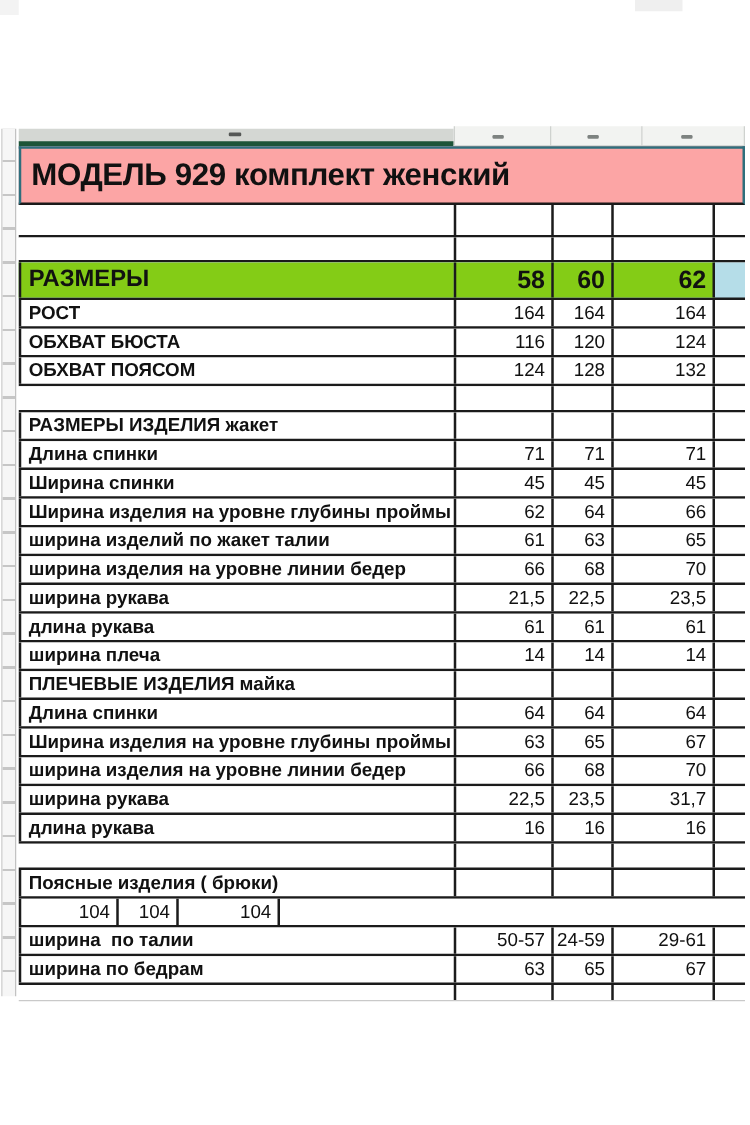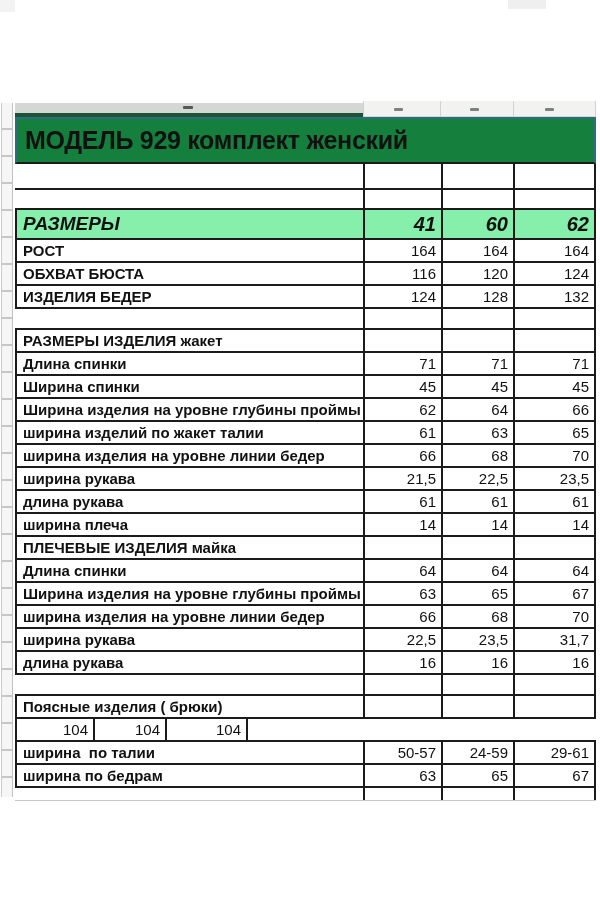--- a/index.html
+++ b/index.html
@@ -38,32 +38,32 @@
   .dash{position:absolute;height:3px;background:#7d8280;border-radius:1px;}
   .dash.dark{background:#555856;}
 
   
   .size-table{position:absolute;left:15px;top:117px;width:581px;}
   .row{display:flex;border-bottom:2px solid #1b1b1b;box-sizing:border-box;background:#fff;}
   .cell{box-sizing:border-box;display:flex;align-items:center;overflow:hidden;white-space:pre;}
   .cell.label{width:348px;padding-left:6px;font-weight:bold;font-size:15px;border-left:2px solid #1b1b1b;}
   .cell.val{justify-content:flex-end;padding-right:5px;font-size:15px;border-left:2px solid #1b1b1b;}
   .cell.v0{width:78px;}
-  .cell.v1{width:72px;}
+  .cell.v1{width:48px;}
   .cell.v2{width:83px;border-right:2px solid #1b1b1b;}
 
-  .row.title-row{height:47px;background:#15803d;border:2px solid #2e6e7c;border-bottom:2px solid #1b1b1b;}
+  .row.title-row{height:47px;background:#fca5a5;border:2px solid #2e6e7c;border-bottom:2px solid #1b1b1b;}
   .row.title-row .cell{width:100%;padding-left:8px;font-weight:bold;font-size:25px;letter-spacing:-0.3px;}
 
   .row.spacer1{height:26px;}
   .row.spacer2{height:20px;}
   .row.spacer1 .cell.label,.row.spacer2 .cell.label{border-left:none;}
 
   .row.sizes-row{height:30px;background:#b5dde8;}
-  .row.sizes-row .cell{background:#86efac;font-style:italic;}
+  .row.sizes-row .cell{background:#84cc16;}
   .row.sizes-row .cell.label{font-size:19px;}
   .row.sizes-row .cell.val{font-weight:bold;font-size:20px;}
 
   .row.data{height:23px;text-align:right;}
   .row.section{height:23px;}
   .row.blank{height:21px;}
   .row.blank .cell.label{border-left:none;}
   .row.trailing{height:13px;border-bottom:1px solid #c9c9c9;}
   .row.trailing .cell.label{border-left:none;}
 </style>
@@ -103,40 +103,40 @@
     </div>
     <div class="row spacer2">
       <div class="cell label"></div>
       <div class="cell val v0"></div>
       <div class="cell val v1"></div>
       <div class="cell val v2"></div>
     </div>
 
     <div class="row sizes-row">
       <div class="cell label">РАЗМЕРЫ</div>
-      <div class="cell val v0">41</div>
+      <div class="cell val v0">58</div>
       <div class="cell val v1">60</div>
       <div class="cell val v2">62</div>
     </div>
 
     <div id="tbody">
         <div class="row data">
           <div class="cell label">РОСТ</div>
           <div class="cell val v0">164</div>
           <div class="cell val v1">164</div>
           <div class="cell val v2">164</div>
         </div>
         <div class="row data">
           <div class="cell label">ОБХВАТ БЮСТА</div>
           <div class="cell val v0">116</div>
           <div class="cell val v1">120</div>
           <div class="cell val v2">124</div>
         </div>
         <div class="row data">
-          <div class="cell label">ИЗДЕЛИЯ БЕДЕР</div>
+          <div class="cell label">ОБХВАТ ПОЯСОМ</div>
           <div class="cell val v0">124</div>
           <div class="cell val v1">128</div>
           <div class="cell val v2">132</div>
         </div>
         <div class="row blank">
           <div class="cell label"></div>
           <div class="cell val v0"></div>
           <div class="cell val v1"></div>
           <div class="cell val v2"></div>
         </div>

